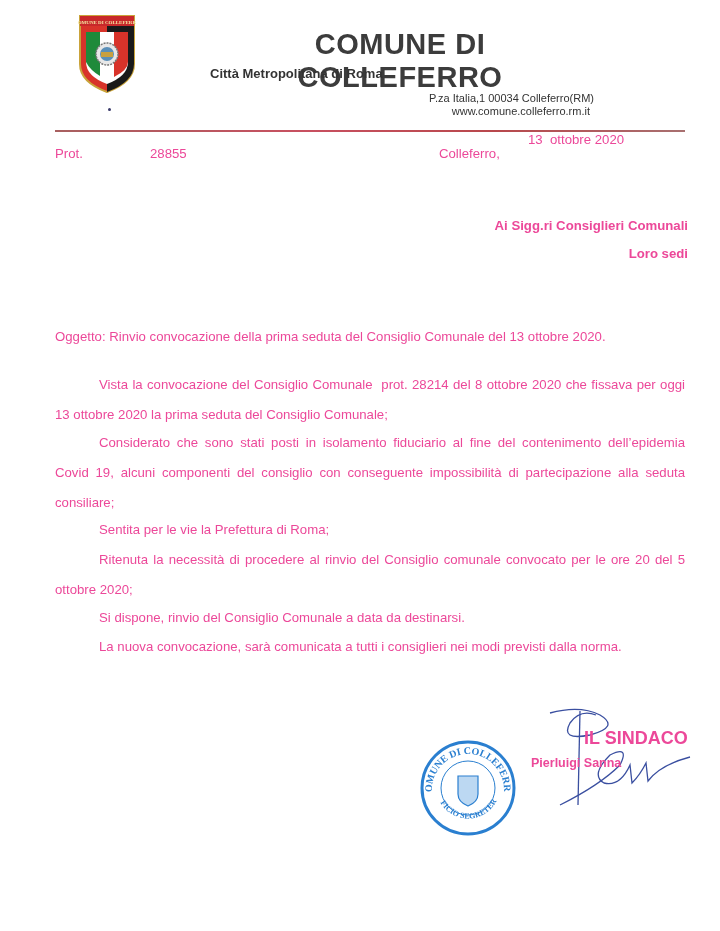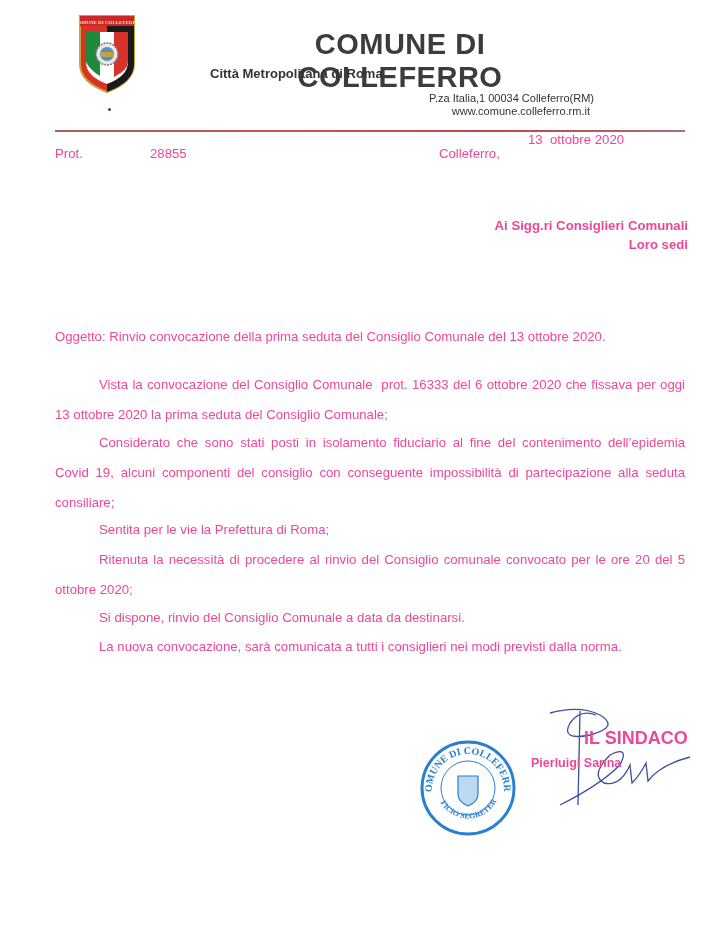--- a/index.html
+++ b/index.html
@@ -14,21 +14,21 @@
   .addr1 { left: 214px; top: 92px; width: 380px; text-align: right; font-size: 11px; color: #333; }
   .addr2 { left: 210px; top: 105px; width: 380px; text-align: right; font-size: 11px; color: #333; }
   .sep { left: 55px; top: 130px; width: 630px; height: 2px;
          background: linear-gradient(90deg, #a86060, #c85060 40%, #b8484c 70%, #a87070); }
   .body-text { font-family: "Liberation Sans", sans-serif; font-size: 13.2px; color: #ec4899; }
   .prot-label { left: 55px; top: 146px; }
   .prot-num { left: 150px; top: 146px; }
   .place { left: 439px; top: 146px; }
   .date { left: 528px; top: 132px; }
   .recip1 { right: 32px; top: 218px; font-weight: bold; }
-  .recip2 { right: 32px; top: 237px; font-weight: bold; padding-left: 24px; }
+  .recip2 { right: 32px; top: 246px; font-weight: bold; padding-left: 24px; }
   .subject { left: 55px; top: 329px; font-weight: normal; font-size: 13.2px; }
   .para { left: 55px; width: 630px; line-height: 30px; text-align: justify; }
   .indent { text-indent: 44px; }
   .p1 { top: 370px; }
   .p2 { top: 428px; }
   .p3 { top: 515px; }
   .p4 { top: 545px; }
   .p5 { top: 603px; }
   .p6 { top: 632px; }
   .stamp { left: 418px; top: 738px; width: 100px; height: 100px; }
@@ -64,21 +64,21 @@
 <div class="abs body-text prot-label">Prot.</div>
 <div class="abs body-text prot-num">28855</div>
 <div class="abs body-text place">Colleferro,</div>
 <div class="abs body-text date" style="white-space:pre;">13  ottobre 2020</div>
 
 <div class="abs body-text recip1">Ai Sigg.ri Consiglieri Comunali</div>
 <div class="abs body-text recip2">Loro sedi</div>
 
 <div class="abs body-text subject">Oggetto: Rinvio convocazione della prima seduta del Consiglio Comunale del 13 ottobre 2020.</div>
 
-<div class="abs body-text para indent p1" style="white-space:pre-wrap;">Vista la convocazione del Consiglio Comunale  prot. 16333 del 6 ottobre 2020 che fissava per oggi 13 ottobre 2020 la prima seduta del Consiglio Comunale;</div>
+<div class="abs body-text para indent p1" style="white-space:pre-wrap;">Vista la convocazione del Consiglio Comunale  prot. 28214 del 8 ottobre 2020 che fissava per oggi 13 ottobre 2020 la prima seduta del Consiglio Comunale;</div>
 <div class="abs body-text para indent p2">Considerato che sono stati posti in isolamento fiduciario al fine del contenimento dell’epidemia Covid 19, alcuni componenti del consiglio con conseguente impossibilità di partecipazione alla seduta consiliare;</div>
 <div class="abs body-text para indent p3">Sentita per le vie la Prefettura di Roma;</div>
 <div class="abs body-text para indent p4">Ritenuta la necessità di procedere al rinvio del Consiglio comunale convocato per le ore 20 del 5 ottobre 2020;</div>
 <div class="abs body-text para indent p5">Si dispone, rinvio del Consiglio Comunale a data da destinarsi.</div>
 <div class="abs body-text para indent p6">La nuova convocazione, sarà comunicata a tutti i consiglieri nei modi previsti dalla norma.</div>
 
 <div class="abs stamp">
   <svg width="100" height="100" viewBox="0 0 100 100">
     <defs>
       <path id="arcTop" d="M14 52 A36 36 0 0 1 86 52"></path>

